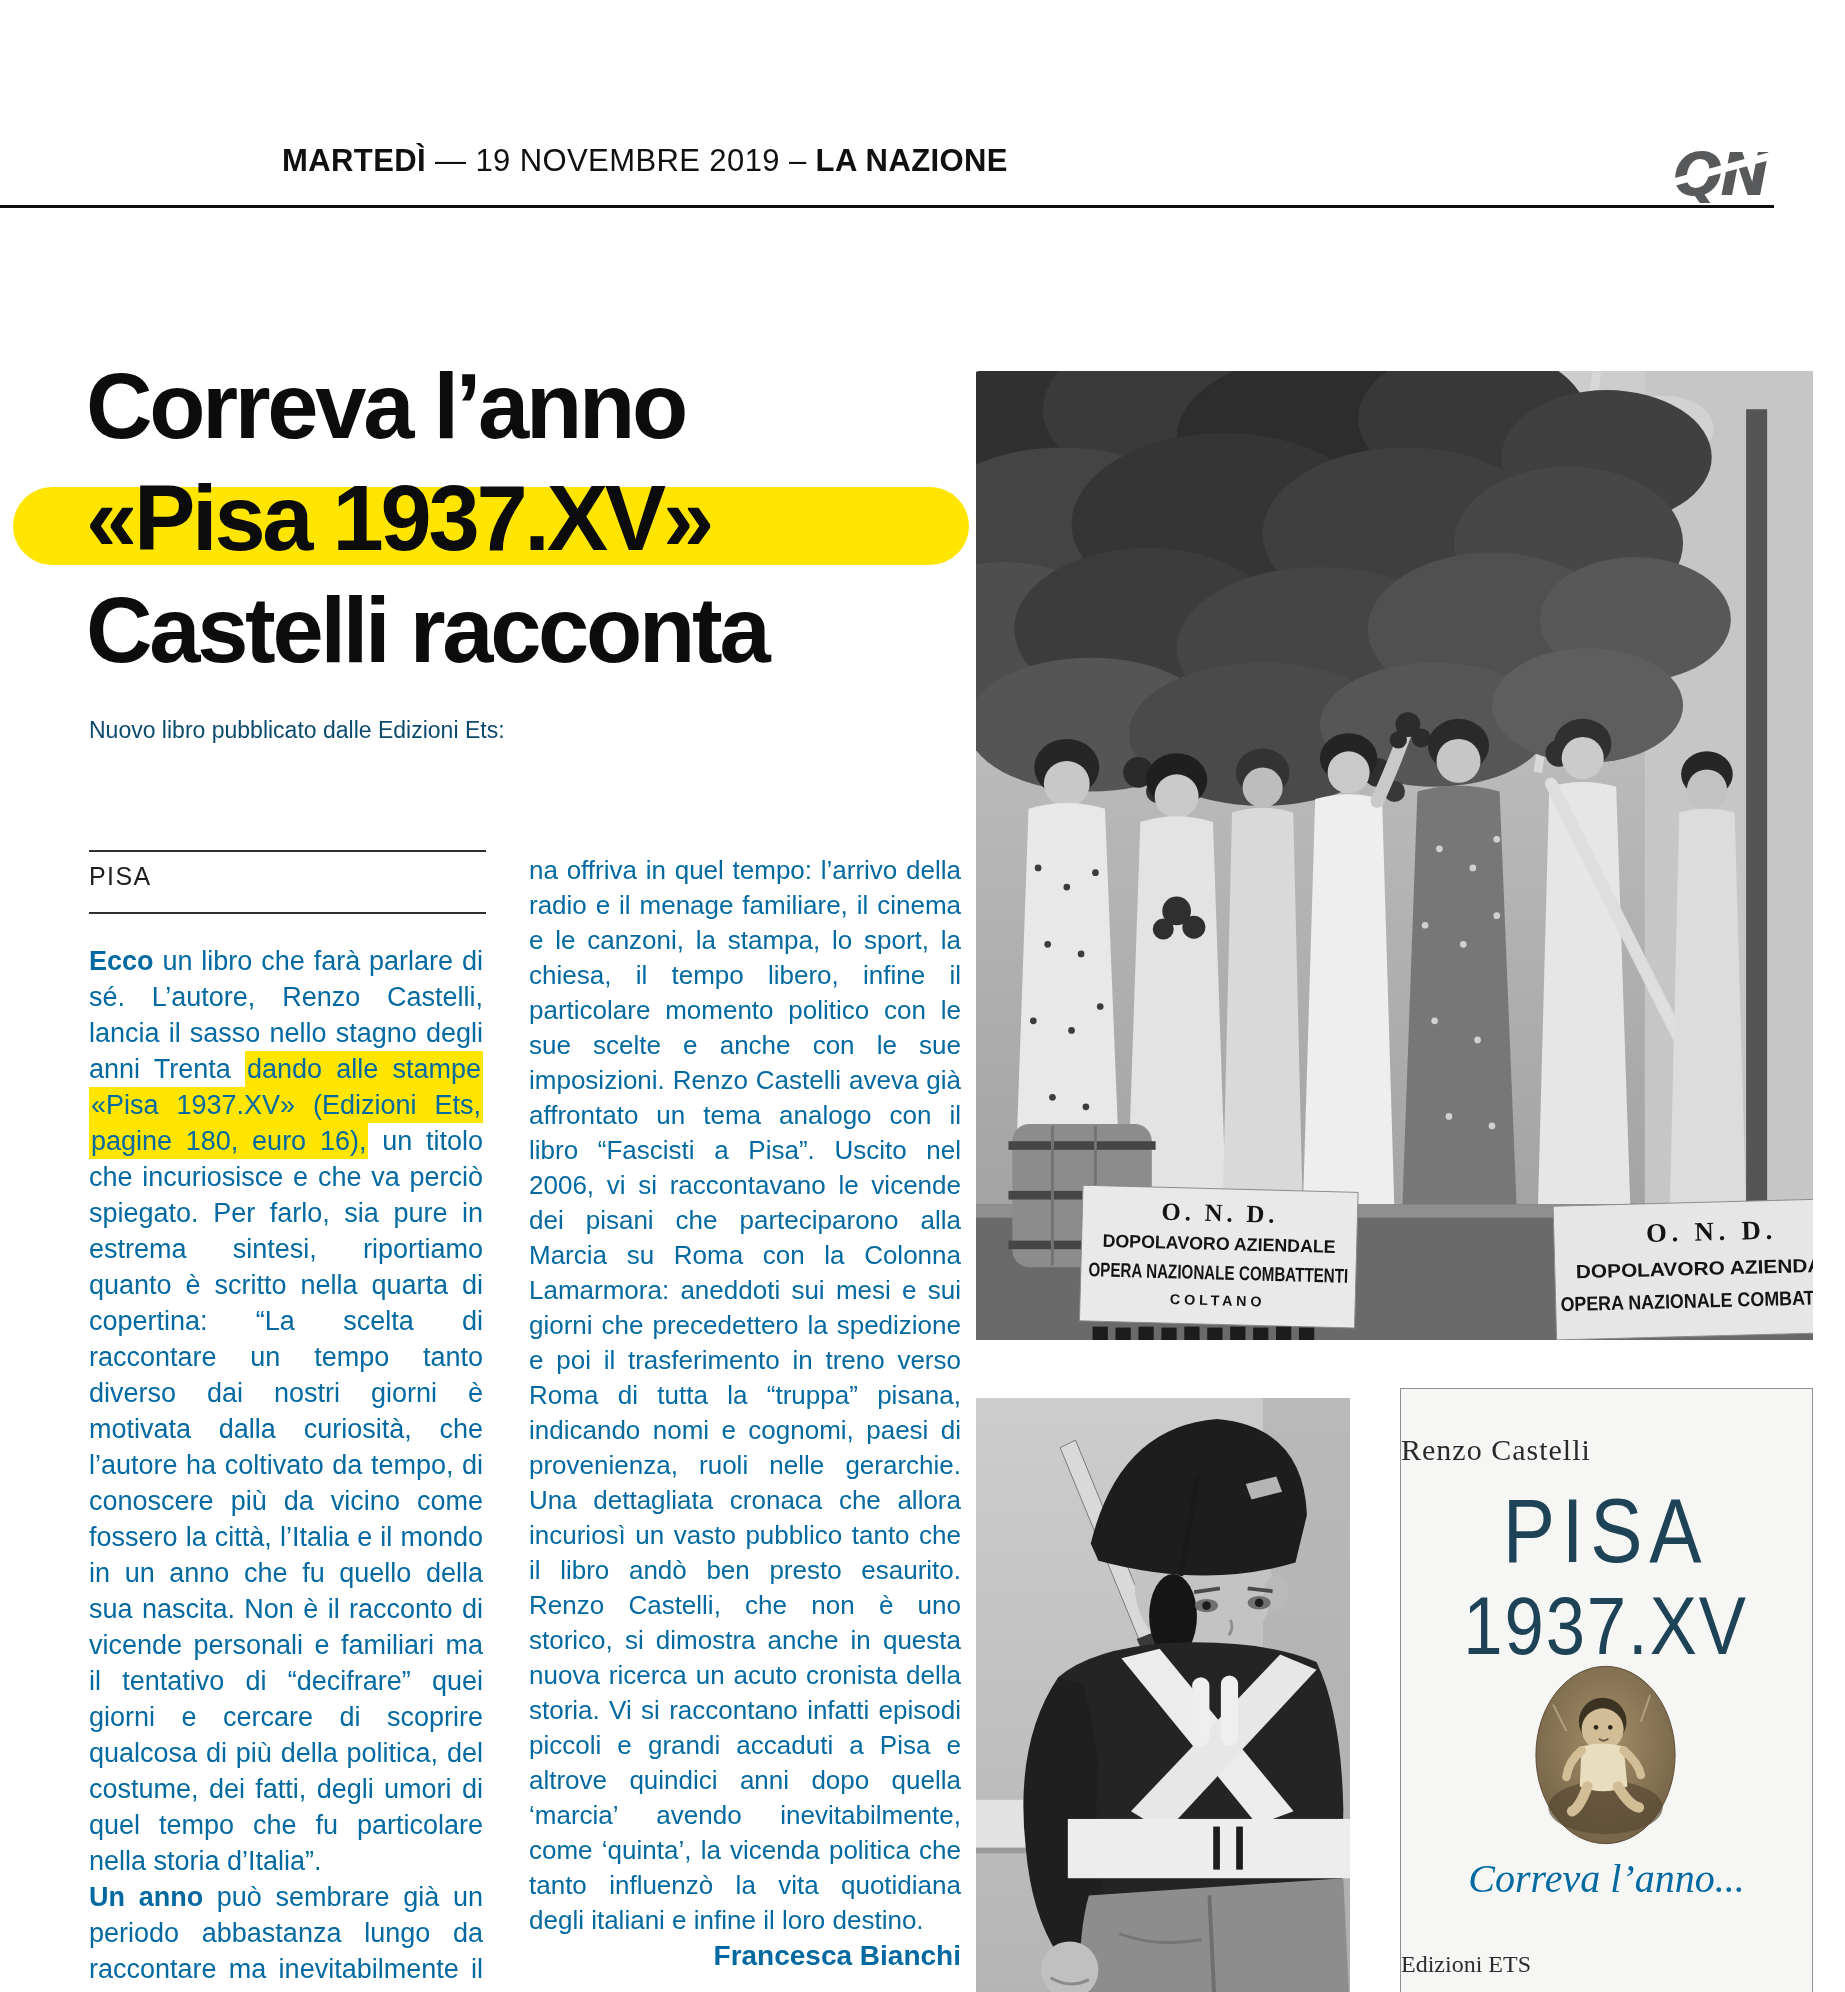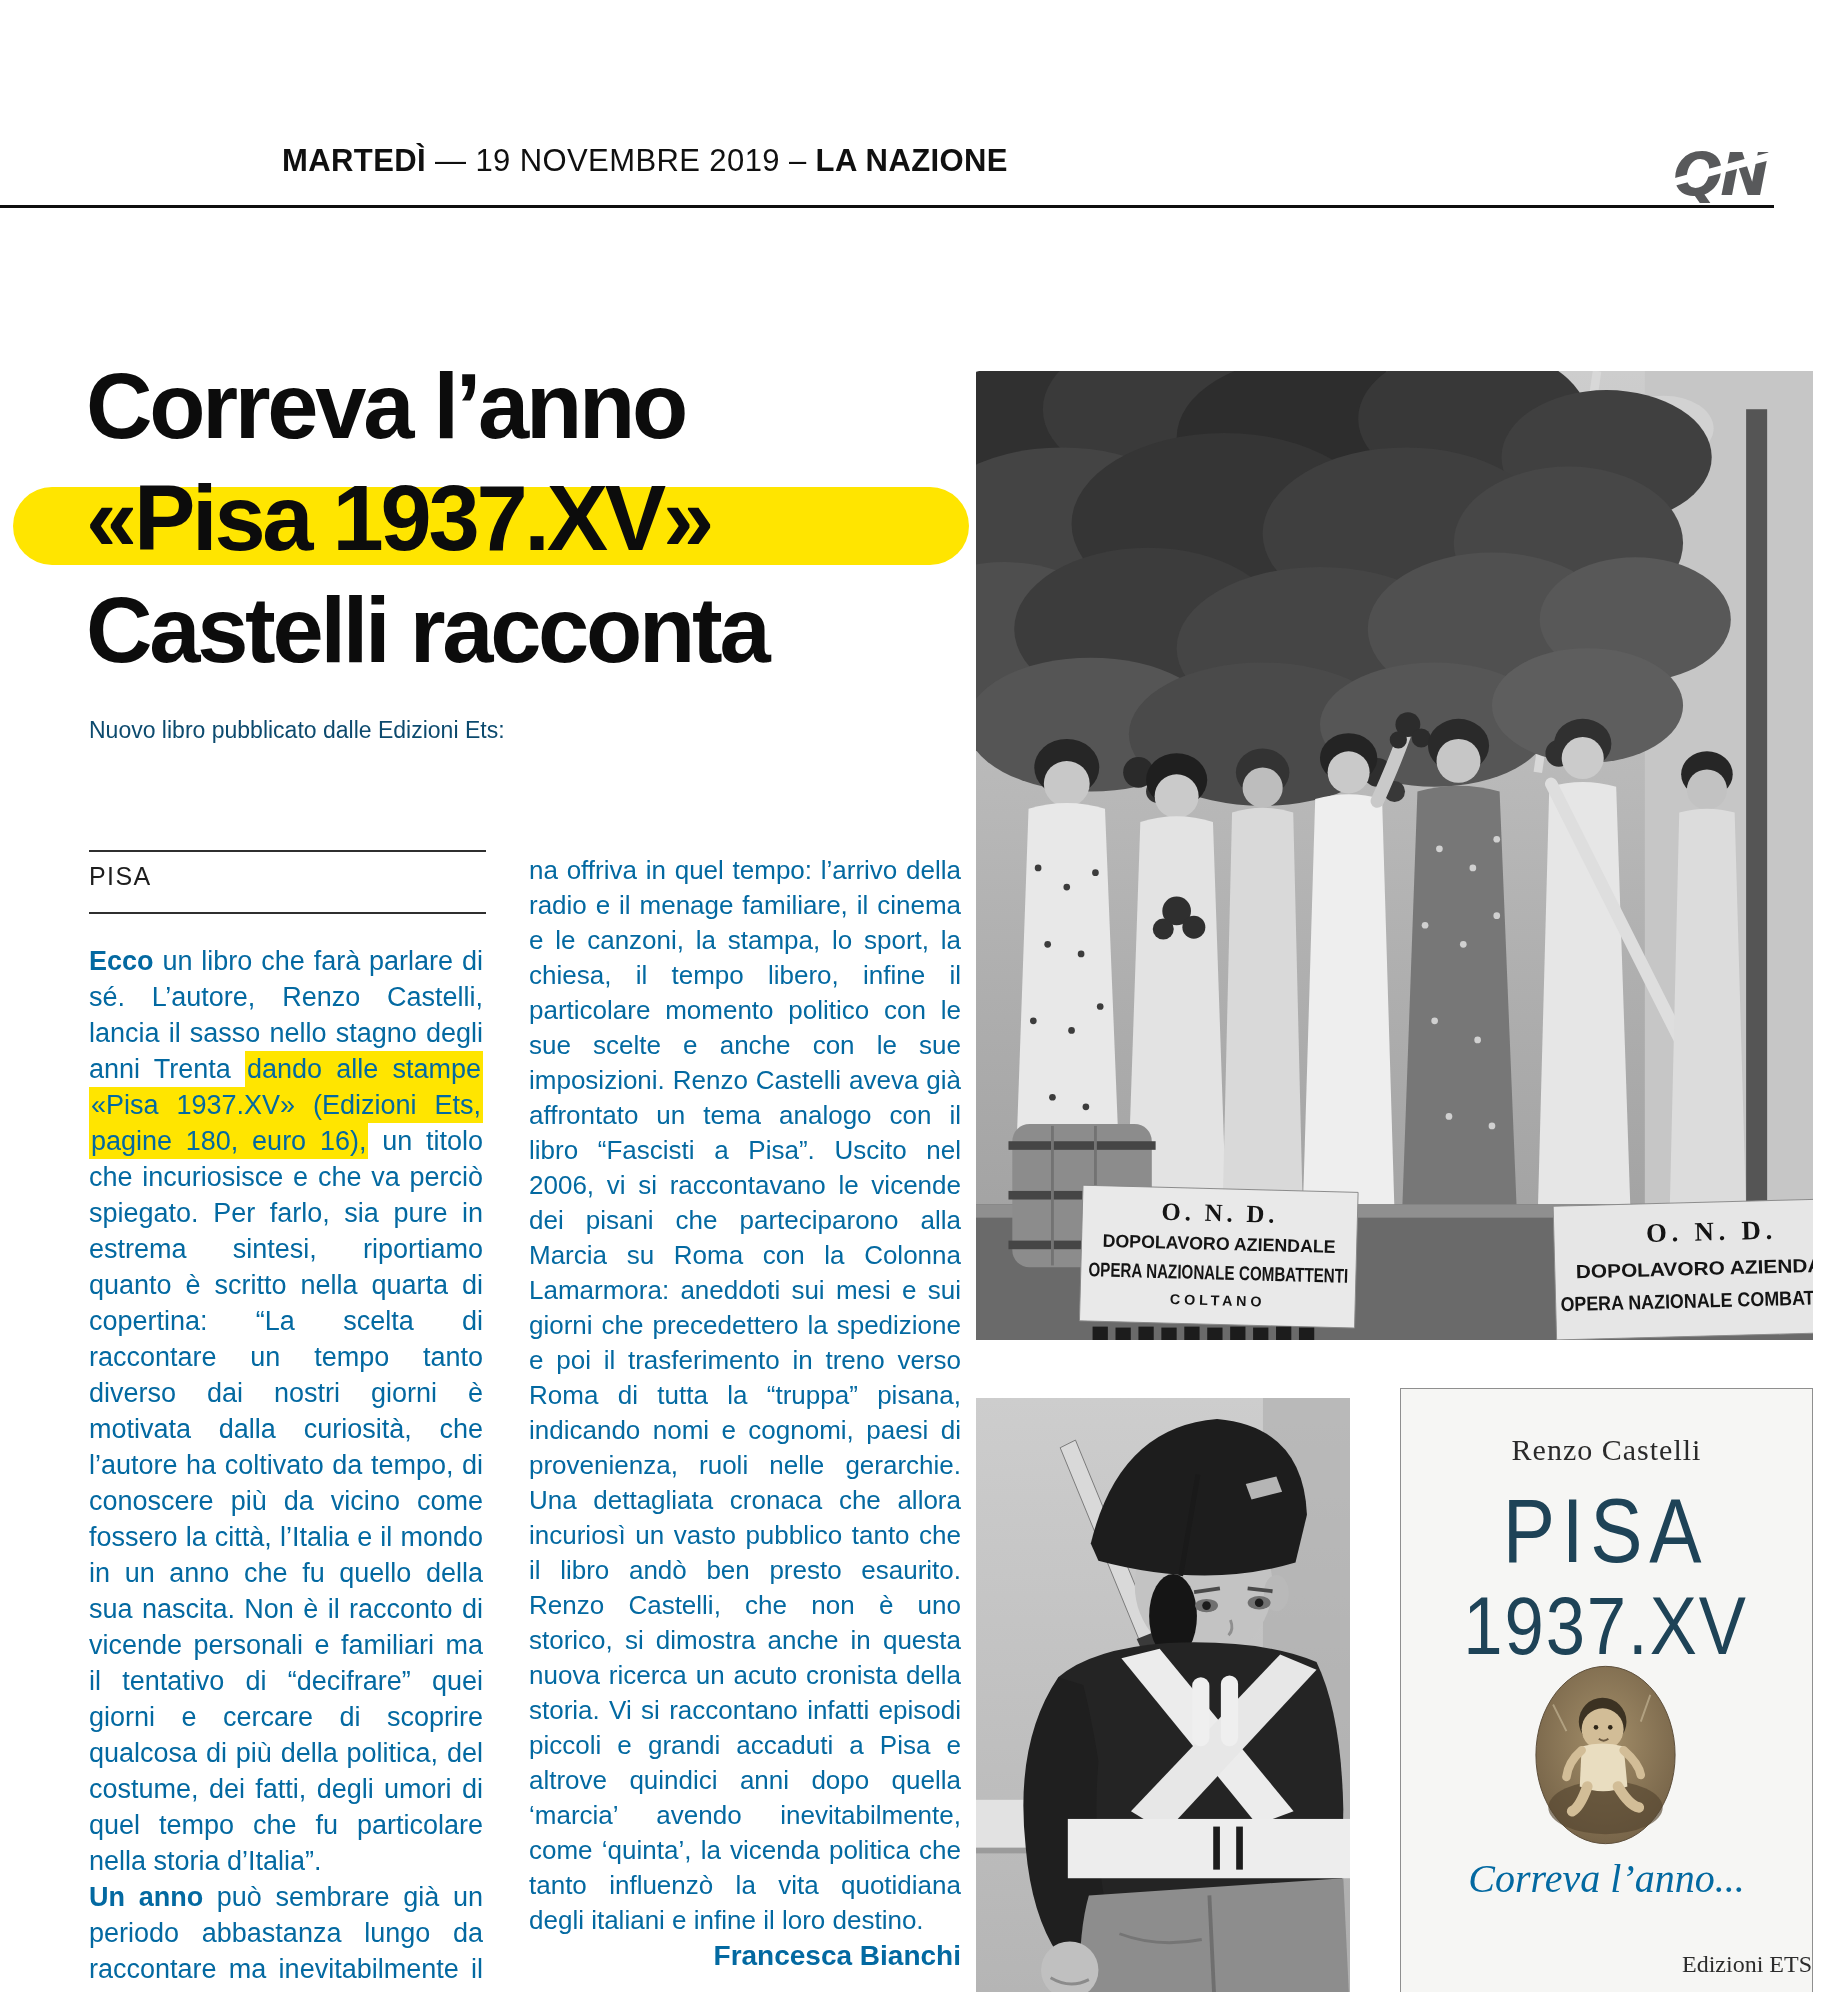--- a/index.html
+++ b/index.html
@@ -35,27 +35,27 @@
   .byline{margin-top:3.8px;text-align:right;font-weight:700;font-size:28px;}
 
   
   .photo-main{left:976px;top:323px;width:837px;height:969px;}
   .photo-child{left:976px;top:1350px;width:374px;height:618px;}
   .photo-main svg,.photo-child svg{display:block;width:100%;height:100%;}
 
   
   .cover{left:1400px;top:1340px;width:413px;height:624px;background:#f6f6f4;border:1.9px solid #8f8f8f;
          box-sizing:border-box;}
-  .cover-author{position:absolute;left:0;top:44px;width:100%;text-align:center;
+  .cover-author{position:absolute;left:0;top:44px;width:100%;text-align:left;
         font-family:"Liberation Serif",serif;font-size:30px;letter-spacing:1px;color:#2a2a2a;}
   .cover-title{position:absolute;left:0;top:88px;width:409px;height:182px;transform:scaleY(1.15);transform-origin:top;}
   .cover-oval{position:absolute;left:133px;top:275px;width:143px;height:182px;}
   .cover-tagline{position:absolute;left:0;top:466px;width:100%;text-align:center;
         font-family:"Liberation Serif",serif;font-style:italic;font-size:40px;color:#0369a1;}
-  .cover-publisher{position:absolute;left:0;top:562px;width:100%;text-align:right;
+  .cover-publisher{position:absolute;left:0;top:562px;width:100%;text-align:left;
         font-family:"Liberation Serif",serif;font-size:24px;color:#2c2c2c;}
 
   .sign-text{font-family:"Liberation Sans",sans-serif;fill:#141414;}
   .sign-ond{font-family:"Liberation Serif",serif;font-weight:700;}
 </style>
 </head>
 <body>
 
 <div class="page">
 

